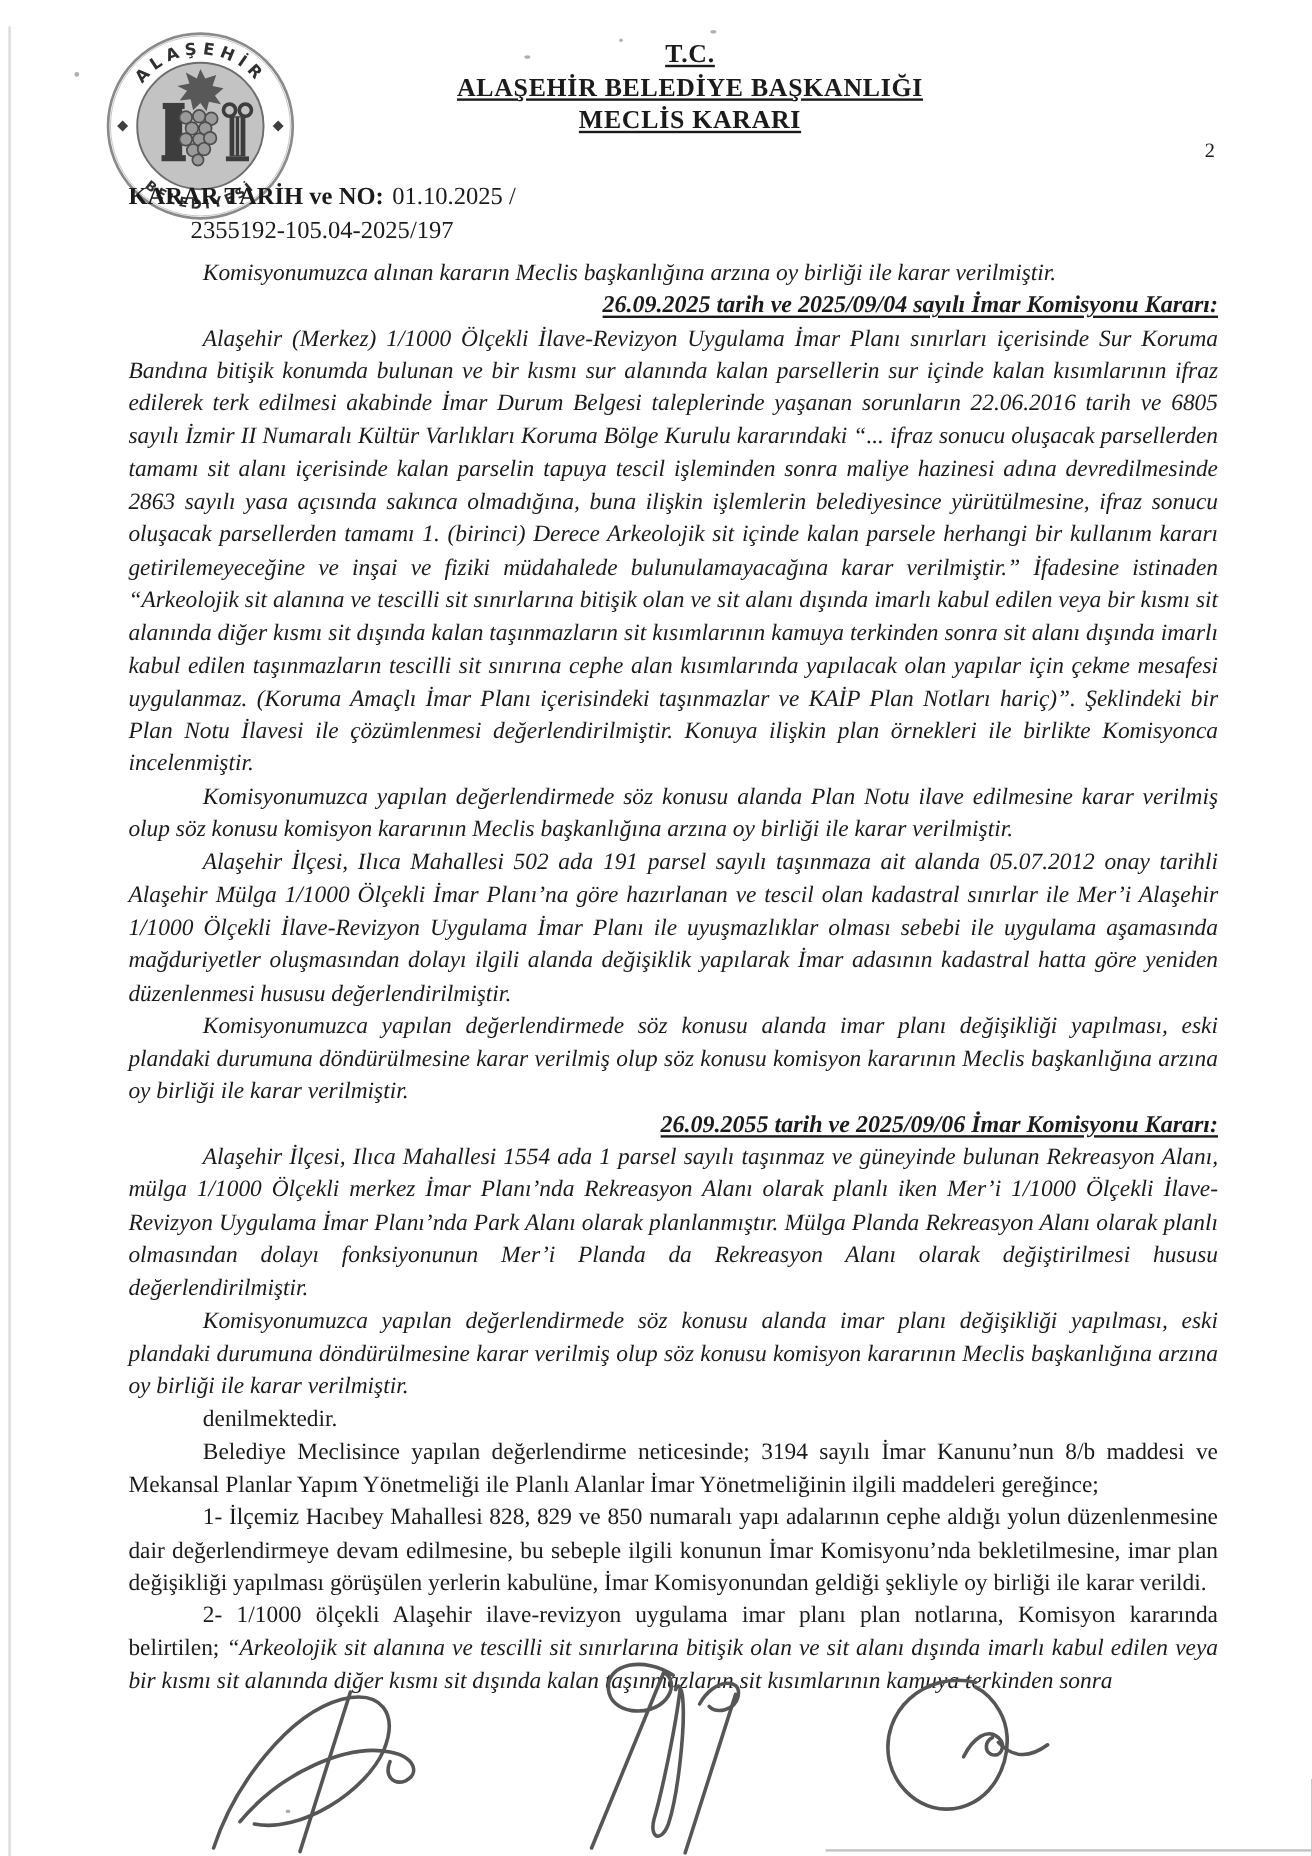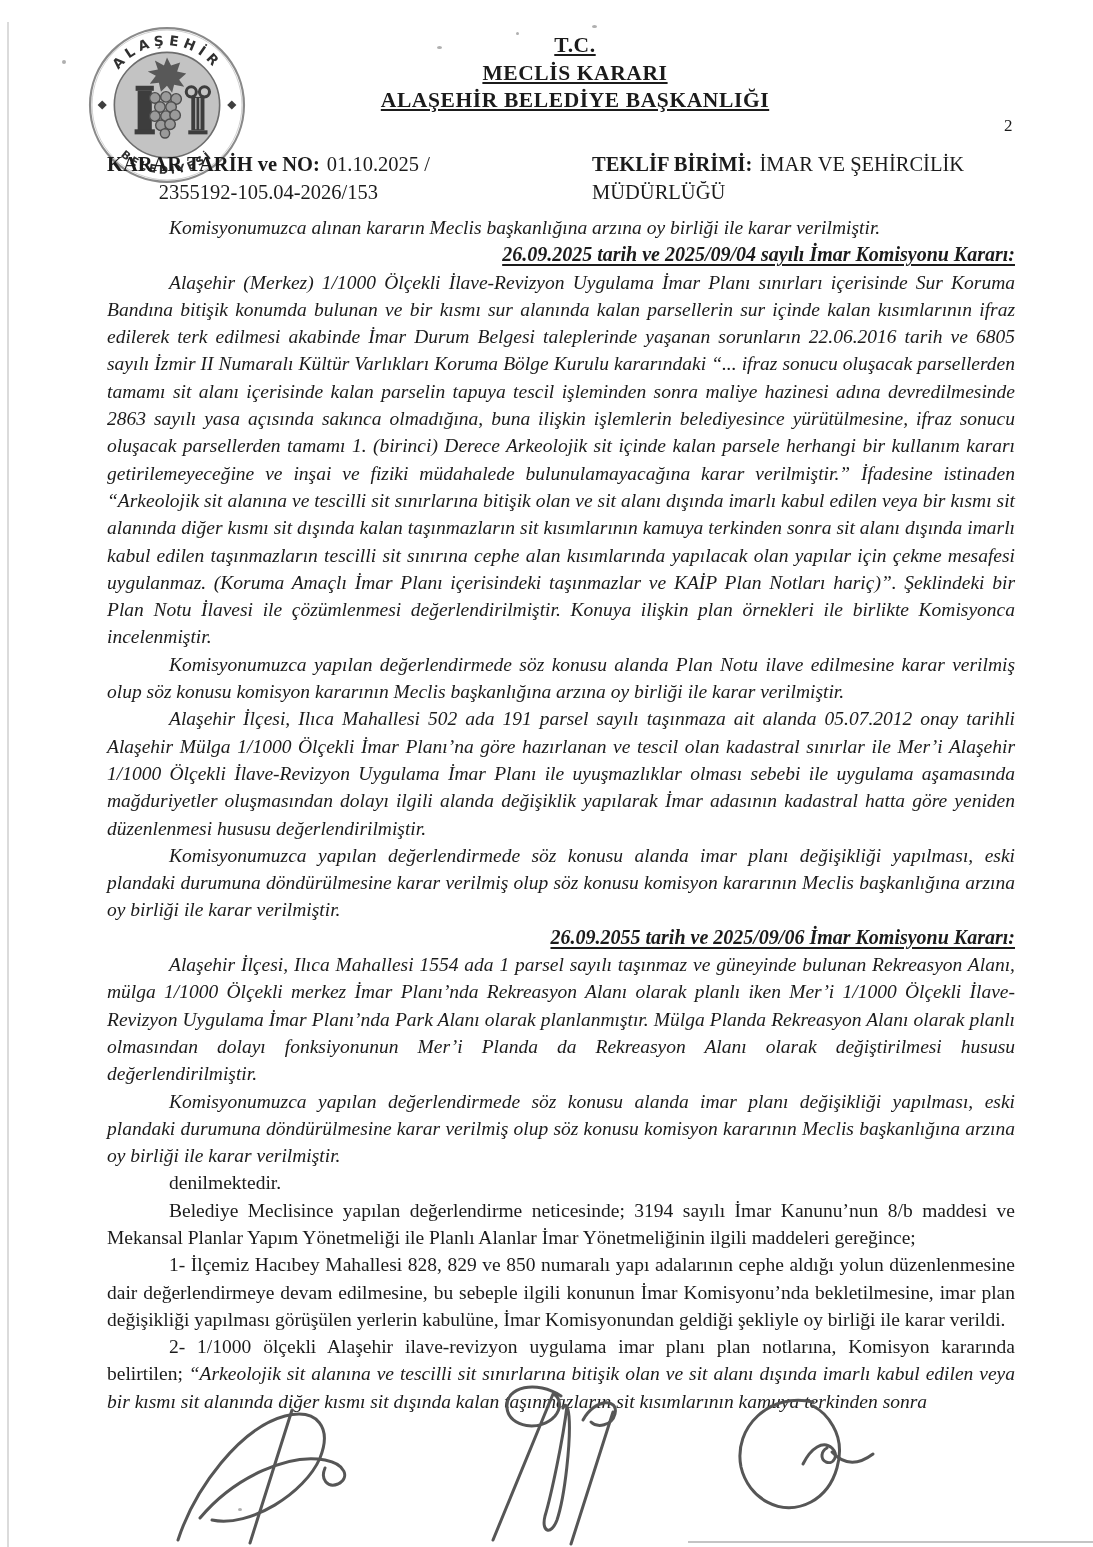--- a/index.html
+++ b/index.html
@@ -110,37 +110,31 @@
         <textPath href="#arcTop" startOffset="50%" text-anchor="middle">ALAŞEHİR</textPath>
       </text>
       <text class="seal-text" font-size="11" letter-spacing="3">
         <textPath href="#arcBottom" startOffset="50%" text-anchor="middle">BELEDİYESİ</textPath>
       </text>
     </svg>
   </div>
 
   <div class="title-block">
     <div>T.C.</div>
+    <div>ALAŞEHİR BELEDİYE BAŞKANLIĞI</div>
     <div>MECLİS KARARI</div>
-    <div>ALAŞEHİR BELEDİYE BAŞKANLIĞI</div>
   </div>
 
   <div class="page-number">2</div>
 
   <div class="meta-left">
     <div>
       <span class="b">KARAR TARİH ve NO:</span><span class="meta-val">01.10.2025 /</span>
     </div>
-    <div>2355192-105.04-2026/153</div>
-  </div>
-  <div class="meta-right">
-    <div>
-      <span class="b">TEKLİF BİRİMİ:</span><span class="meta-val">İMAR VE ŞEHİRCİLİK</span>
-    </div>
-    <div>MÜDÜRLÜĞÜ</div>
+    <div>2355192-105.04-2025/197</div>
   </div>
 
   <div class="body">
     <p class="it indent intro-p">Komisyonumuzca alınan kararın Meclis başkanlığına arzına oy birliği ile karar verilmiştir.</p>
 
     <p class="sec-h">26.09.2025 tarih ve 2025/09/04 sayılı İmar Komisyonu Kararı:</p>
     <p class="it indent">Alaşehir (Merkez) 1/1000 Ölçekli İlave-Revizyon Uygulama İmar Planı sınırları içerisinde Sur Koruma Bandına bitişik konumda bulunan ve bir kısmı sur alanında kalan parsellerin sur içinde kalan kısımlarının ifraz edilerek terk edilmesi akabinde İmar Durum Belgesi taleplerinde yaşanan sorunların 22.06.2016 tarih ve 6805 sayılı İzmir II Numaralı Kültür Varlıkları Koruma Bölge Kurulu kararındaki “... ifraz sonucu oluşacak parsellerden tamamı sit alanı içerisinde kalan parselin tapuya tescil işleminden sonra maliye hazinesi adına devredilmesinde 2863 sayılı yasa açısında sakınca olmadığına, buna ilişkin işlemlerin belediyesince yürütülmesine, ifraz sonucu oluşacak parsellerden tamamı 1. (birinci) Derece Arkeolojik sit içinde kalan parsele herhangi bir kullanım kararı getirilemeyeceğine ve inşai ve fiziki müdahalede bulunulamayacağına karar verilmiştir.” İfadesine istinaden “Arkeolojik sit alanına ve tescilli sit sınırlarına bitişik olan ve sit alanı dışında imarlı kabul edilen veya bir kısmı sit alanında diğer kısmı sit dışında kalan taşınmazların sit kısımlarının kamuya terkinden sonra sit alanı dışında imarlı kabul edilen taşınmazların tescilli sit sınırına cephe alan kısımlarında yapılacak olan yapılar için çekme mesafesi uygulanmaz. (Koruma Amaçlı İmar Planı içerisindeki taşınmazlar ve KAİP Plan Notları hariç)”. Şeklindeki bir Plan Notu İlavesi ile çözümlenmesi değerlendirilmiştir. Konuya ilişkin plan örnekleri ile birlikte Komisyonca incelenmiştir.</p>
     <p class="it indent">Komisyonumuzca yapılan değerlendirmede söz konusu alanda Plan Notu ilave edilmesine karar verilmiş olup söz konusu komisyon kararının Meclis başkanlığına arzına oy birliği ile karar verilmiştir.</p>
 
     <p class="it indent">Alaşehir İlçesi, Ilıca Mahallesi 502 ada 191 parsel sayılı taşınmaza ait alanda 05.07.2012 onay tarihli Alaşehir Mülga 1/1000 Ölçekli İmar Planı’na göre hazırlanan ve tescil olan kadastral sınırlar ile Mer’i Alaşehir 1/1000 Ölçekli İlave-Revizyon Uygulama İmar Planı ile uyuşmazlıklar olması sebebi ile uygulama aşamasında mağduriyetler oluşmasından dolayı ilgili alanda değişiklik yapılarak İmar adasının kadastral hatta göre yeniden düzenlenmesi hususu değerlendirilmiştir.</p>

